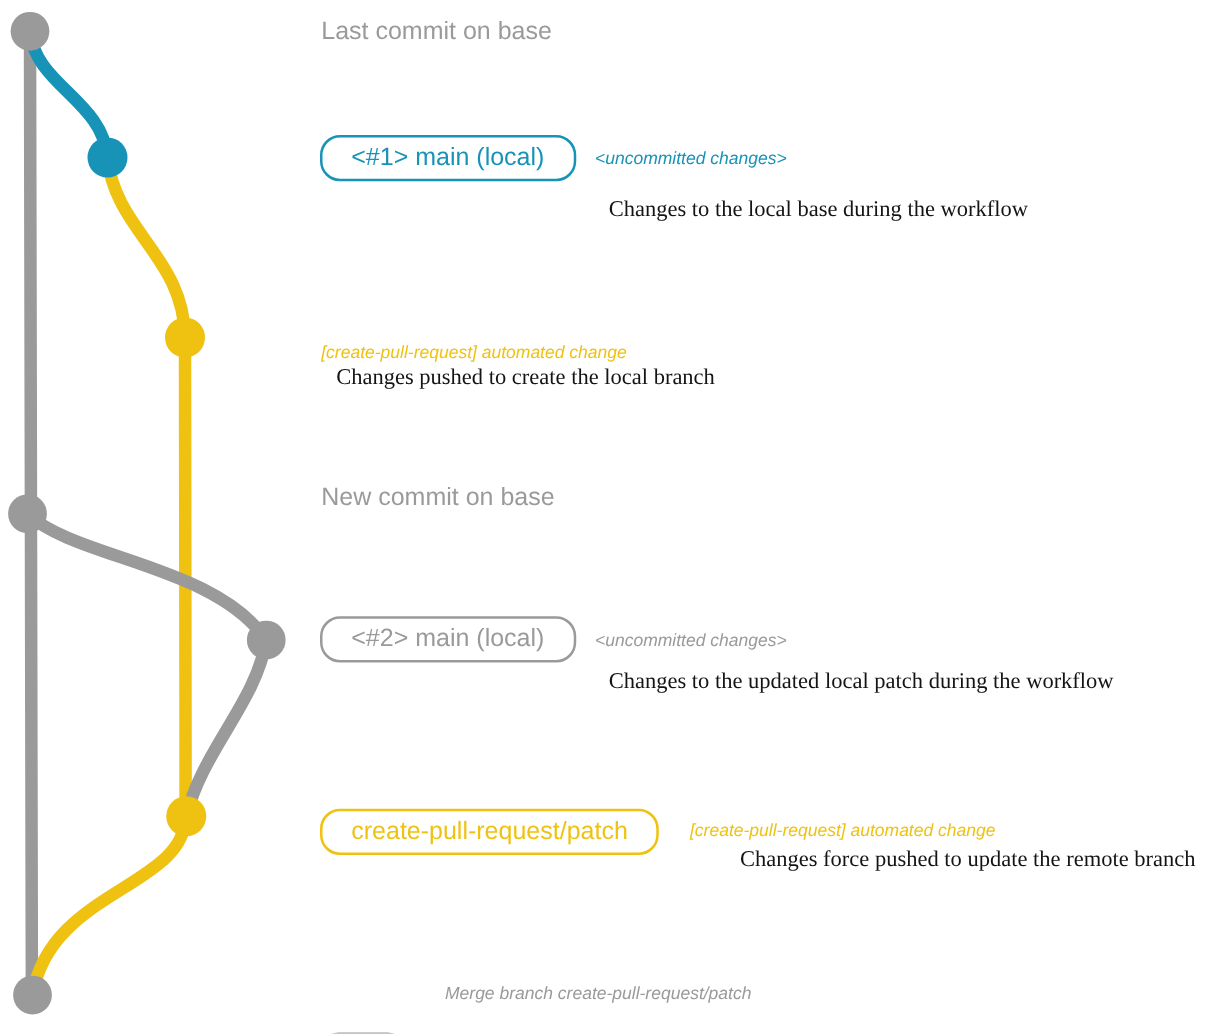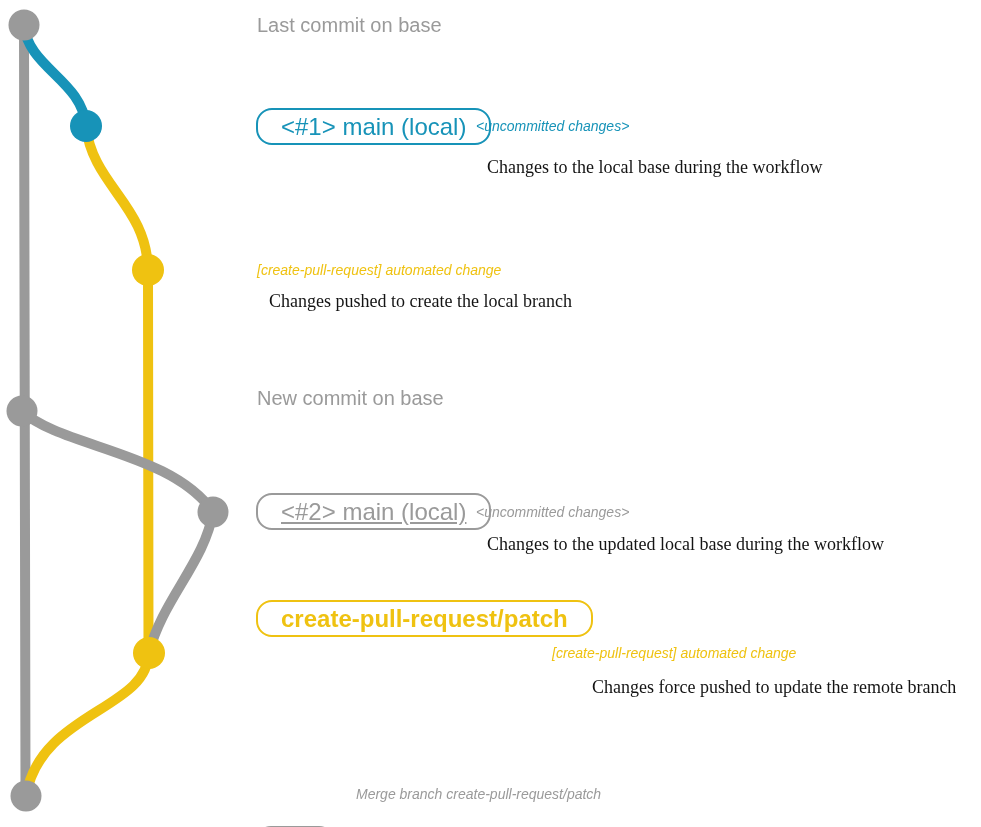--- a/index.html
+++ b/index.html
@@ -11,26 +11,26 @@
   .label{position:absolute;font-size:20px;line-height:25px;white-space:nowrap;}
   .msg{position:absolute;font-size:14px;line-height:25px;white-space:nowrap;font-style:italic;}
   .caption{
     position:absolute;font-family:"Liberation Serif",serif;font-size:18px;
     line-height:22px;color:#141414;white-space:nowrap;
   }
   .tag-box{
     position:absolute;box-sizing:border-box;height:37px;
     display:inline-flex;align-items:center;justify-content:center;
     padding:0 23px;border:2px solid currentColor;border-radius:16px;
-    font-size:24px;white-space:nowrap;background:#ffffff;
+    font-size:20px;white-space:nowrap;background:#ffffff;
   }
   .tag-box.small{padding:0 12px;margin-top:48px;}
   .c-gray{color:#9a9a9a;}
   .c-blue{color:#1793b8;}
-  .c-yellow{color:#efc211;}
+  .c-yellow{color:#efc211;margin-top:11px;}
 </style>
 </head>
 <body>
 
 <div class="canvas">
 
   <svg class="graph-svg" width="981" height="827" viewBox="0 0 981 827">
 
     <path d="M 24 25 L 25.5 796" fill="none" stroke-width="10" stroke-linecap="round" stroke="#9a9a9a"></path>
 
@@ -53,24 +53,24 @@
 
   <div class="tag-box c-blue" style="left:256px;top:108px;">&lt;#1&gt; main (local)</div>
   <div class="msg c-blue" style="left:476px;top:114px;">&lt;uncommitted changes&gt;</div>
   <div class="caption" style="left:487px;top:156px;">Changes to the local base during the workflow</div>
 
   <div class="msg c-yellow" style="left:257px;top:258px;">[create-pull-request] automated change</div>
   <div class="caption" style="left:269px;top:290px;">Changes pushed to create the local branch</div>
 
   <div class="label c-gray" style="left:257px;top:386px;">New commit on base</div>
 
-  <div class="tag-box c-gray" style="left:256px;top:493px;text-decoration:underline;">&lt;#2&gt; main (local)</div>
+  <div class="tag-box c-gray" style="left:256px;top:493px;">&lt;#2&gt; main (local)</div>
   <div class="msg c-gray" style="left:476px;top:500px;">&lt;uncommitted changes&gt;</div>
-  <div class="caption" style="left:487px;top:533px;">Changes to the updated local base during the workflow</div>
+  <div class="caption" style="left:487px;top:533px;">Changes to the updated local patch during the workflow</div>
 
-  <div class="tag-box c-yellow" style="left:256px;top:600px;font-weight:bold;">create-pull-request/patch</div>
+  <div class="tag-box c-yellow" style="left:256px;top:636px;">create-pull-request/patch</div>
   <div class="msg c-yellow" style="left:552px;top:641px;">[create-pull-request] automated change</div>
   <div class="caption" style="left:565px;top:676px;margin-left:27px;">Changes force pushed to update the remote branch</div>
 
   <div class="tag-box small c-gray" style="left:255px;top:778px;">main</div>
   <div class="msg c-gray" style="left:343px;top:782px;margin-left:13px;">Merge branch create-pull-request/patch</div>
 
 </div>
 
 </body></html>

